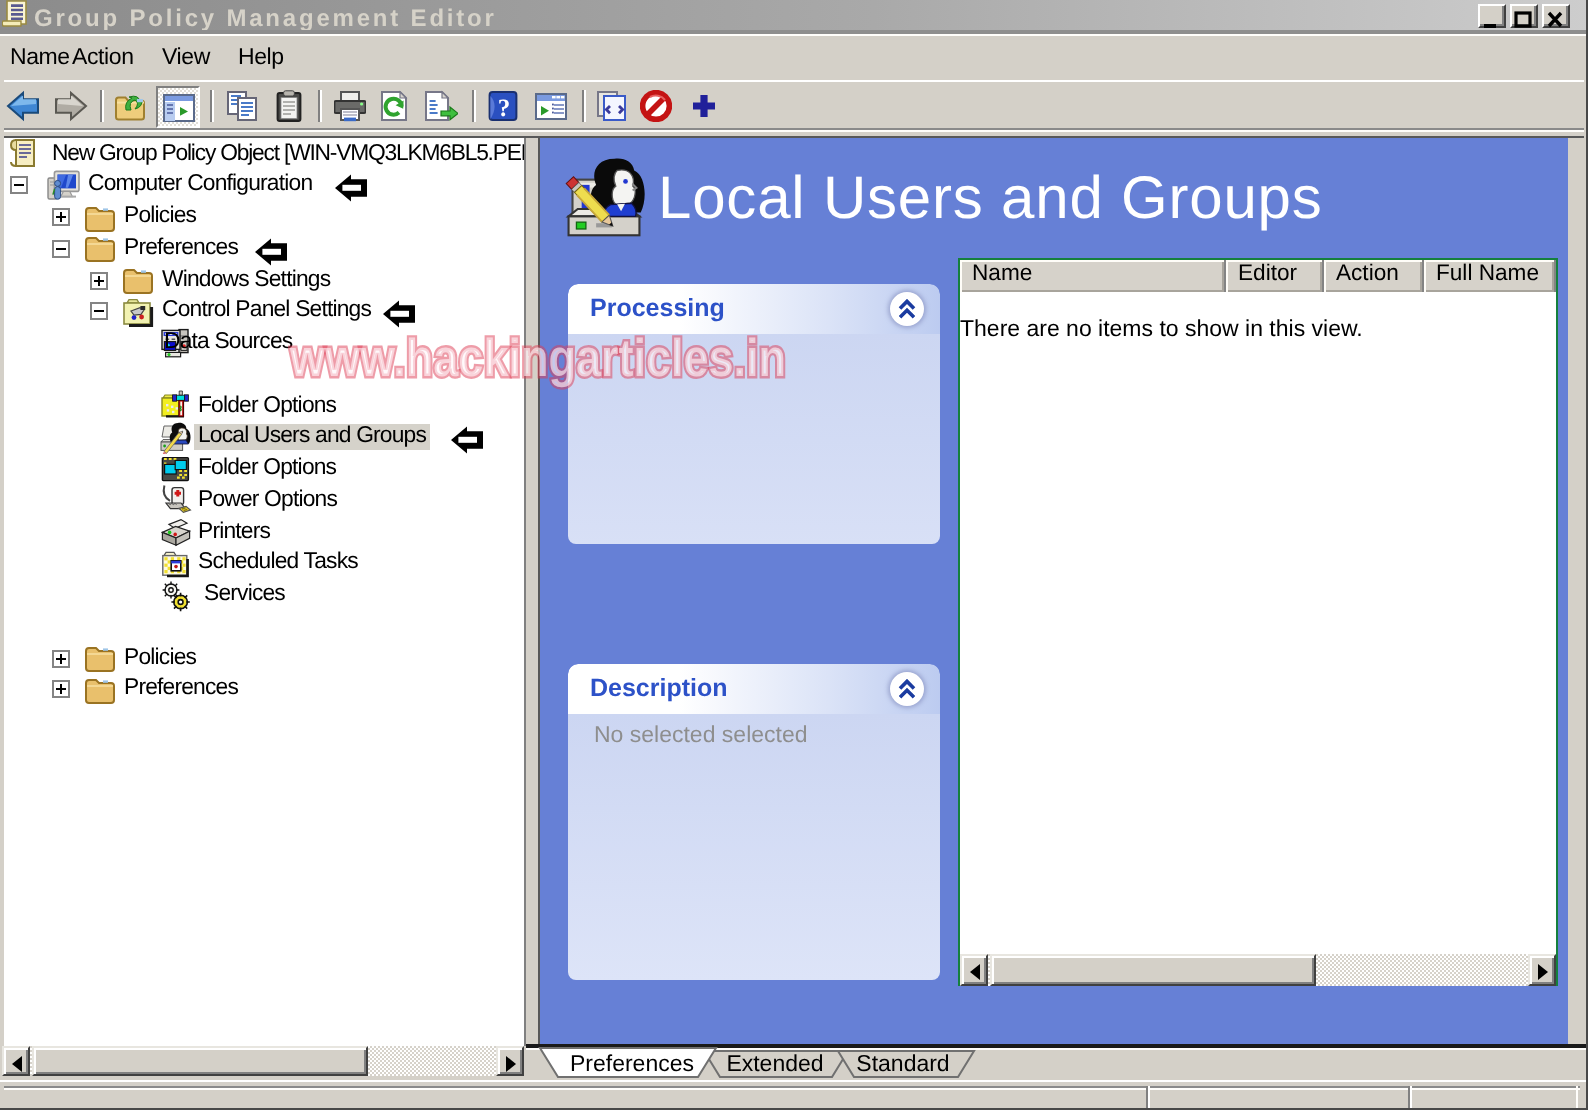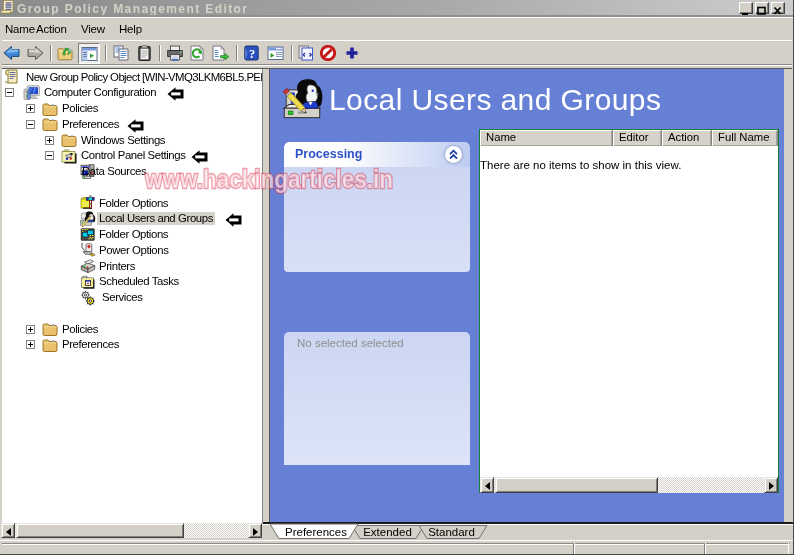--- a/index.html
+++ b/index.html
@@ -457,20 +457,26 @@
     <div class="phead">
         <span>Processing</span>
       <div class="chev"><svg width="17" height="17" viewBox="0 0 17 17">
             <path d="M5 8.2 L8.5 4.7 L12 8.2 M5 12.6 L8.5 9.1 L12 12.6" fill="none" stroke="#1b3ca0" stroke-width="1.8"></path>
           </svg></div>
     </div>
     <div class="pbody" style="height:149px"></div>
   </div>
 
   <div class="panel" style="top:263px;height:158px;">
+    <div class="phead">
+        <span>Description</span>
+      <div class="chev"><svg width="17" height="17" viewBox="0 0 17 17">
+            <path d="M5 8.2 L8.5 4.7 L12 8.2 M5 12.6 L8.5 9.1 L12 12.6" fill="none" stroke="#1b3ca0" stroke-width="1.8"></path>
+          </svg></div>
+    </div>
     <div class="pbody" style="height:133px;position:relative">
         <span style="position:absolute;left:13px;top:5px;font-size:11.5px;color:#8e8e8e">No selected selected</span>
       </div>
   </div>
 </div>
 <div id="rightgrey" class="abs"></div>
 
 <div id="listview" class="abs">
   <div class="lhead" style="left:0;width:133px">Name</div>
   <div class="lhead" style="left:133px;width:49px">Editor</div>

